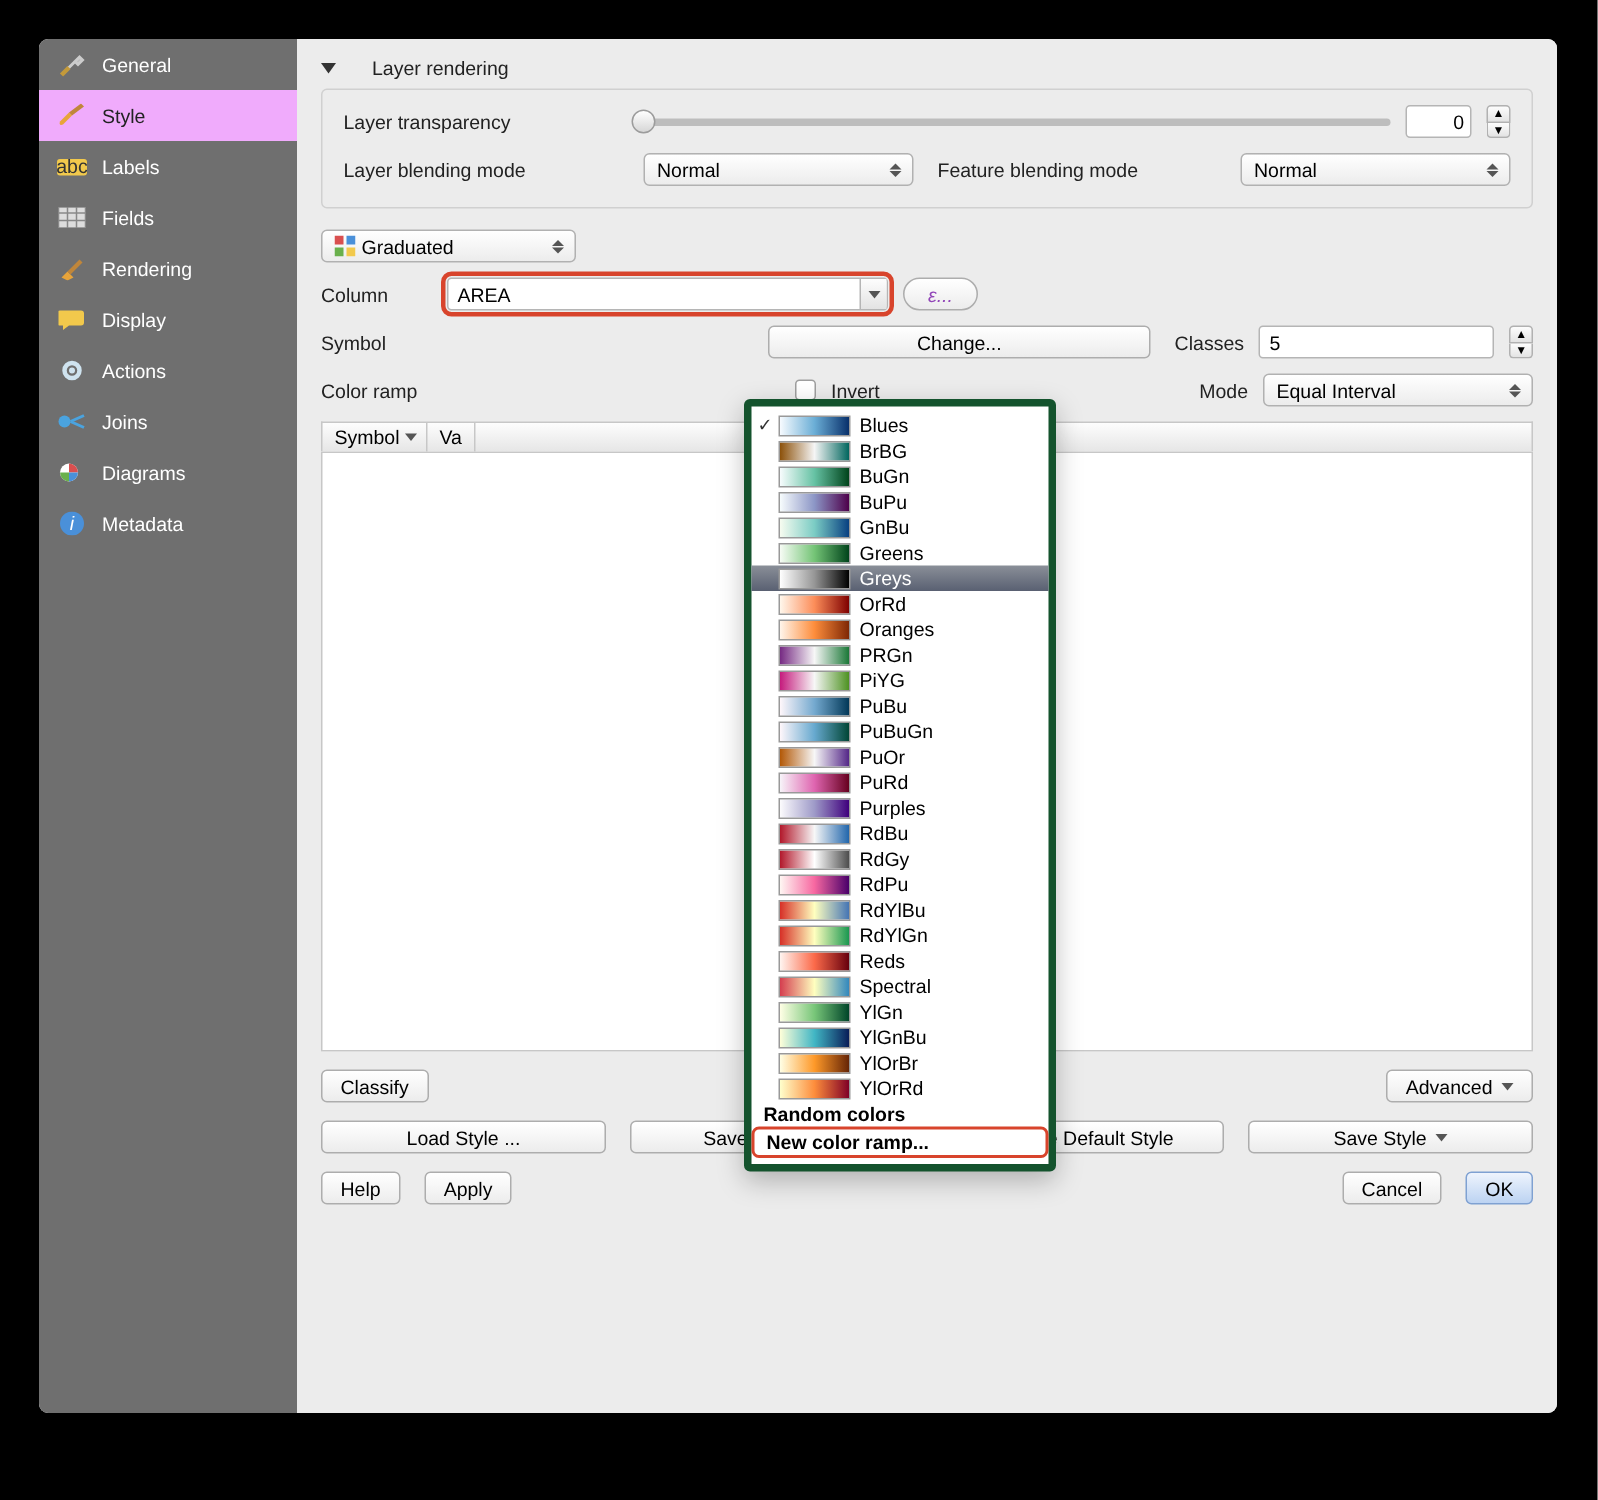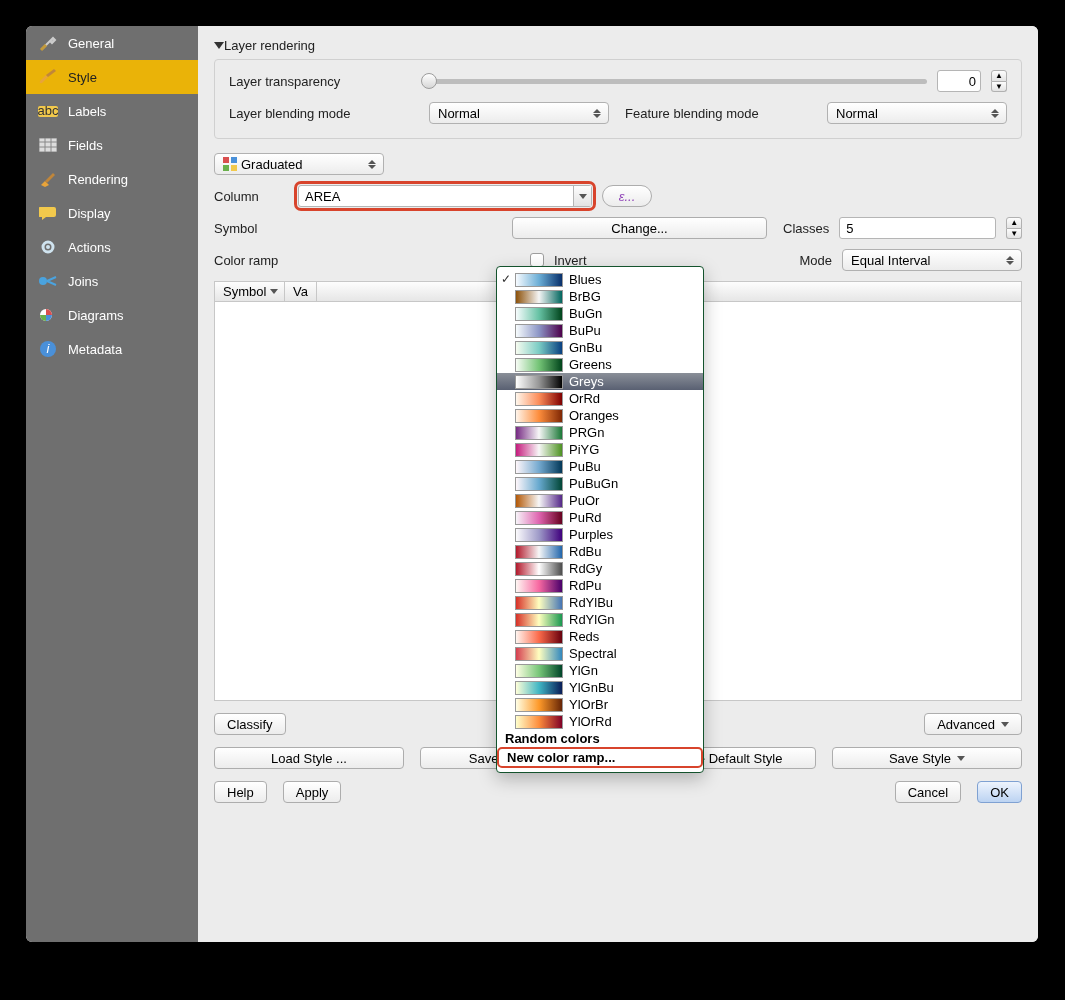--- a/index.html
+++ b/index.html
@@ -17,25 +17,25 @@
   .tl { width: 12px; height: 12px; border-radius: 50%; background: #c6c6c6; border: 1px solid #9e9e9e; }
   .titletext { position: absolute; left: 0; right: 0; text-align: center; color: #3a3a3a; font-size: 13px; display: flex; justify-content: center; align-items: center; gap: 6px; }
   .qgis-icon { width: 14px; height: 14px; display: inline-block; position: relative; }
   .qgis-icon::before { content:""; position:absolute; inset:0; background: radial-gradient(circle at 50% 40%, #9acd4e 0 40%, #6aa329 41% 100%); border-radius: 3px; }
 
   .body { flex: 1; display: flex; min-height: 0; }
   .sidebar { width: 172px; background: #6f6f6f; display: flex; flex-direction: column; }
   .sidebar .item {
     display: flex; align-items: center; gap: 10px; padding: 8px 12px; color: #fff; cursor: pointer;
   }
-  .sidebar .item.active { background: #eab308; color: #222; }
+  .sidebar .item.active { background: #f0abfc; color: #222; }
   .sidebar .item .ico { width: 20px; height: 18px; display: inline-flex; align-items: center; justify-content: center; }
 
   .main { flex: 1; background: #ececec; position: relative; padding: 10px 16px 14px 16px; overflow: hidden; }
-  .section-header { display: flex; align-items: center; gap: 0; font-size: 13px; color: #222; margin: 2px 0 6px 0; }
+  .section-header { display: flex; align-items: center; gap: 24px; font-size: 13px; color: #222; margin: 2px 0 6px 0; }
   .disclosure { width: 0; height: 0; border-left: 5px solid transparent; border-right: 5px solid transparent; border-top: 7px solid #333; }
 
   .panel { background: #ececec; border: 1px solid #d0d0d0; border-radius: 4px; padding: 10px 14px 14px 14px; margin-bottom: 14px; }
   .row { display: flex; align-items: center; gap: 10px; margin-bottom: 10px; }
   .label { color: #222; }
   .slider-wrap { flex: 1; display: flex; align-items: center; }
   .slider-track { flex:1; height:5px; background:#bdbdbd; border-radius:3px; position:relative; }
   .slider-thumb { position:absolute; left:0; top:50%; transform:translate(-50%,-50%); width:16px; height:16px; border-radius:50%; background:linear-gradient(#fff,#d6d6d6); border:1px solid #9c9c9c; }
   .numbox { width:44px; height:22px; background:#fff; border:1px solid #b5b5b5; border-radius:3px; padding:2px 4px; text-align:right; }
   .spinner { width:16px; height:22px; display:flex; flex-direction:column; }
@@ -79,21 +79,21 @@
   .table-head .col { padding:2px 8px; border-right:1px solid #c7c7c7; display:flex; align-items:center; gap:4px;}
   .table-body { background:#fff; border:1px solid #c7c7c7; height:400px; }
 
   .bottom-row1, .bottom-row2, .bottom-row3 { display:flex; gap:16px; margin-top:12px; align-items:center; }
   .bottom-row2 .btn { flex:1; }
   .spacer { flex:1; }
 
   
   .popup {
     position:absolute; left:298px; top:240px; width:208px;
-    background:#fff; border:1px solid #14532d; border-radius:4px;
+    background:#fff; border:5px solid #14532d; border-radius:4px;
     box-shadow: 0 6px 18px rgba(0,0,0,.25); z-index:50; padding:4px 0;
   }
   .popup .opt { display:flex; align-items:center; gap:6px; padding:1px 8px 1px 18px; position:relative; cursor:pointer; }
   .popup .opt.checked::before { content:"✓"; position:absolute; left:4px; top:1px; font-size:12px; color:#333;}
   .popup .opt.selected { background:linear-gradient(#8a8f98,#596072); color:#fff; }
   .popup .opt.textonly { padding-left:8px;font-weight:bold; }
   .popup .swatch { width:48px; height:14px; border:1px solid #999; }
   .popup .hl-new { outline:2px solid #d8442c; outline-offset:0; margin:2px 2px 2px 2px; border-radius:3px;}
 </style>
 </head>

